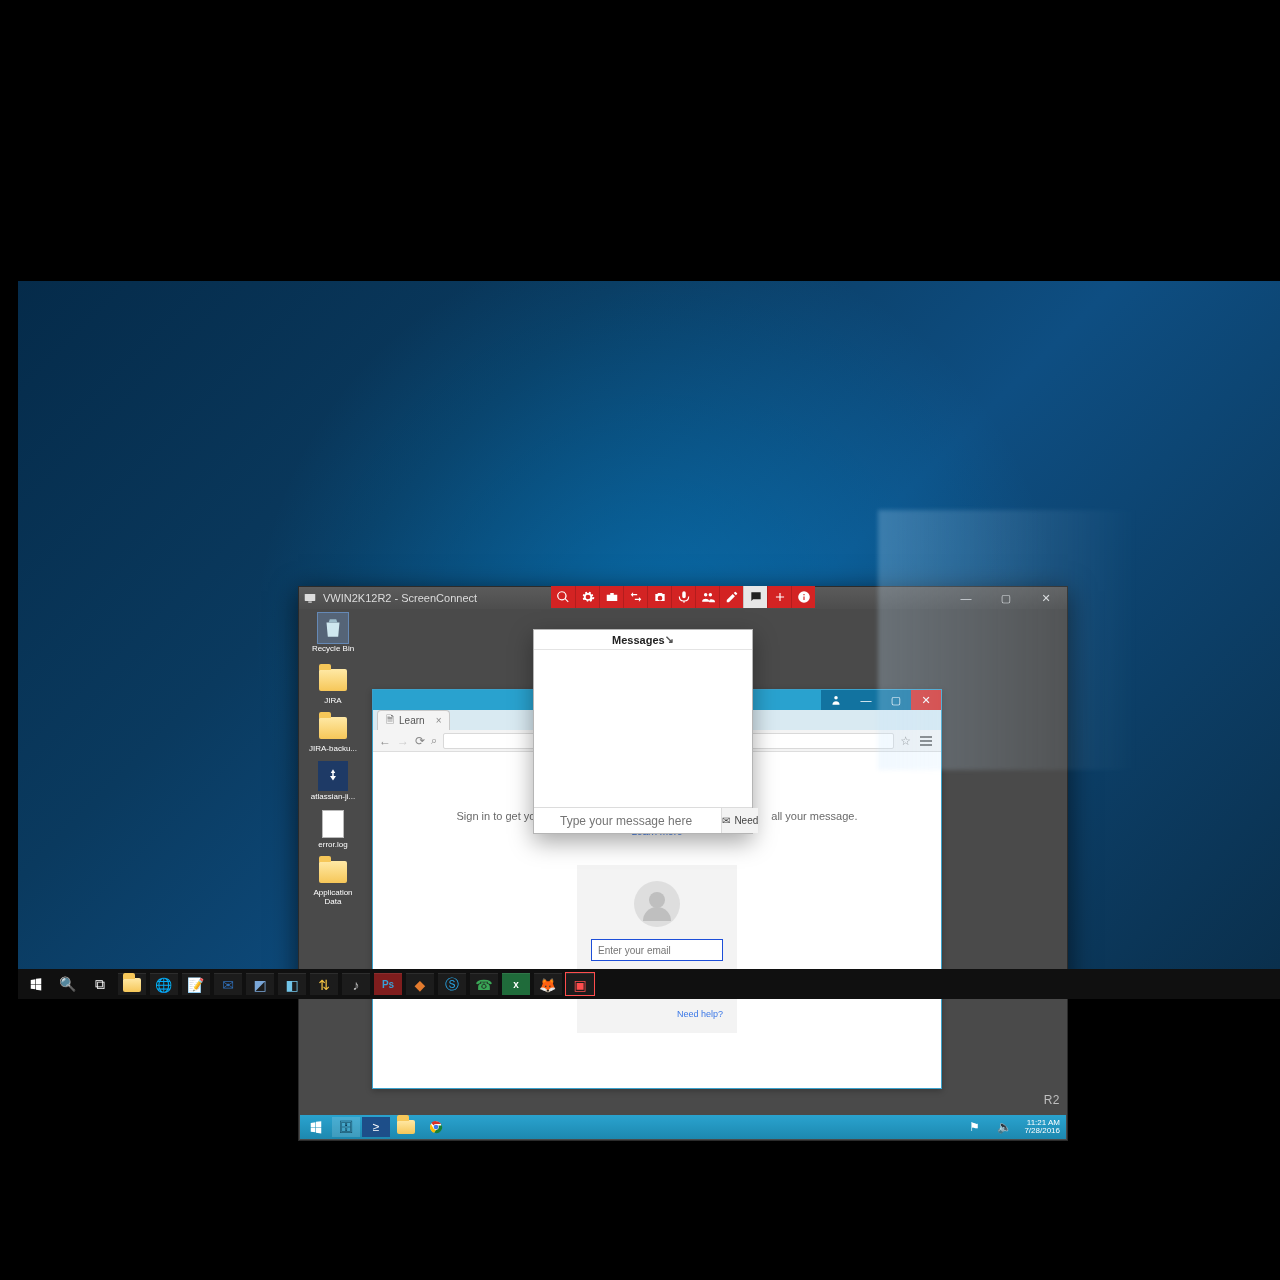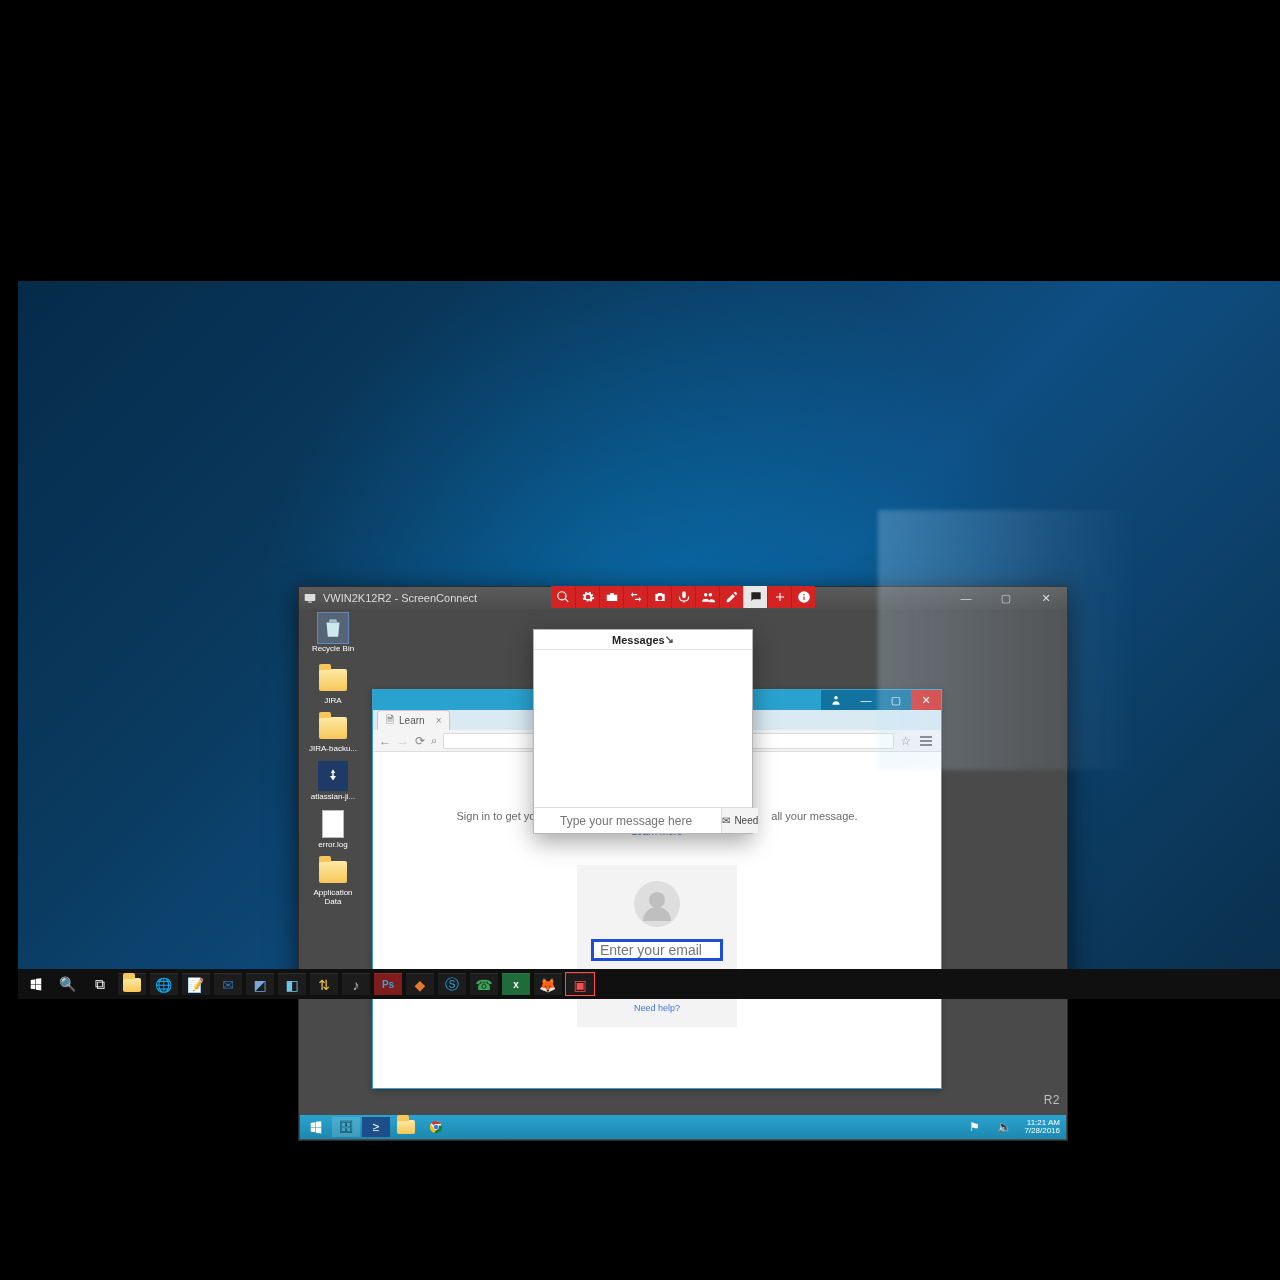--- a/index.html
+++ b/index.html
@@ -101,23 +101,23 @@
 .chrome-ab .menu{ width:18px;height:18px;display:flex;flex-direction:column;justify-content:center;gap:2px;align-items:center;}
 .chrome-ab .menu span{ width:12px;height:2px;background:#7a7a7a;}
 .chrome-body{ position:absolute; inset:62px 0 0 0; background:#fff; overflow:hidden;}
 .chrome-body .hint{ text-align:center; color:#6a6a6a; font-size:11px; margin-top:58px;}
 .signin-card{
   width:160px; margin:28px auto 0; background:#f3f3f3; padding:16px 14px 14px; text-align:center;
 }
 .avatar{ width:46px;height:46px;border-radius:50%;background:#dedede;margin:0 auto 12px; position:relative;}
 .avatar::before{content:"";position:absolute;left:50%;top:11px;width:16px;height:16px;border-radius:50%;background:#bfbfbf;transform:translateX(-50%);}
 .avatar::after{content:"";position:absolute;left:50%;bottom:6px;width:28px;height:14px;border-radius:14px 14px 0 0;background:#bfbfbf;transform:translateX(-50%);}
-.signin-card input{ width:100%; height:22px; border:3px solid #1d4ed8; padding:0 6px; font-size:14px;}
+.signin-card input{ width:100%; height:22px; border:1px solid #1d4ed8; padding:0 6px; font-size:10px;}
 .signin-card .next{ width:100%; height:22px; background:#3b78e7; color:#fff; border:none; font-size:10px; margin-top:8px;}
-.signin-card .help{ display:block; color:#3b78e7; font-size:9px; margin-top:12px; text-decoration:none;}
+.signin-card .help{ display:block; text-align:right; color:#3b78e7; font-size:9px; margin-top:18px; text-decoration:none;}
 
 
 .msg-pop{
   position:absolute; left:233px; top:20px; width:220px; height:205px; background:#fff;
   border:1px solid #b5b5b5; box-shadow:0 8px 22px rgba(0,0,0,.35); z-index:10;
 }
 .msg-pop header{ display:flex; justify-content:center; align-items:center; padding:3px 6px; font-size:11px; font-weight:700; color:#222; border-bottom:1px solid #e4e4e4;}
 .msg-pop header .pin{ font-size:11px; color:#555;}
 .msg-pop .log{ position:absolute; inset:22px 0 26px 0; background:#fff;}
 .msg-pop footer{ position:absolute; left:0;right:0;bottom:0; height:26px; display:flex; border-top:1px solid #dcdcdc;}

